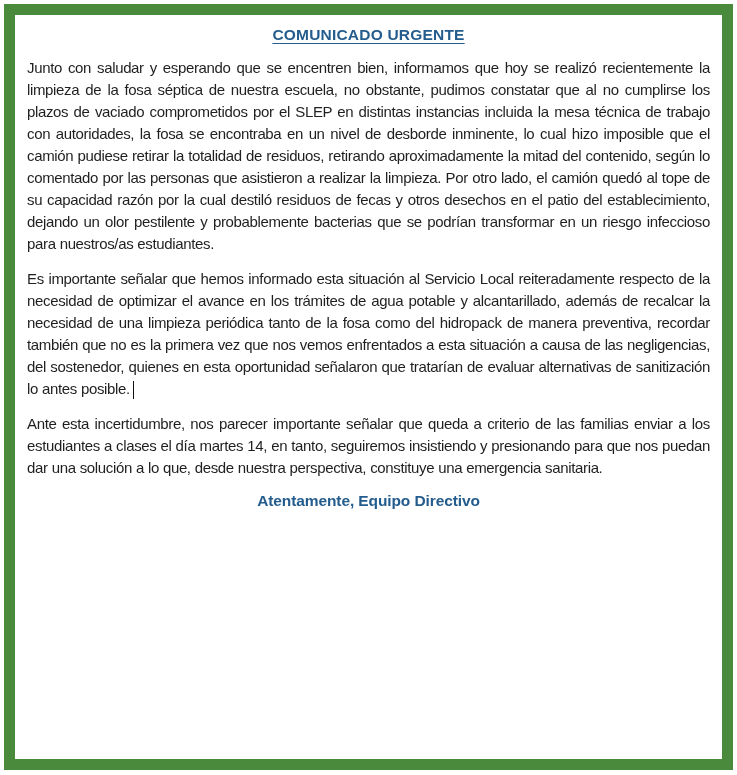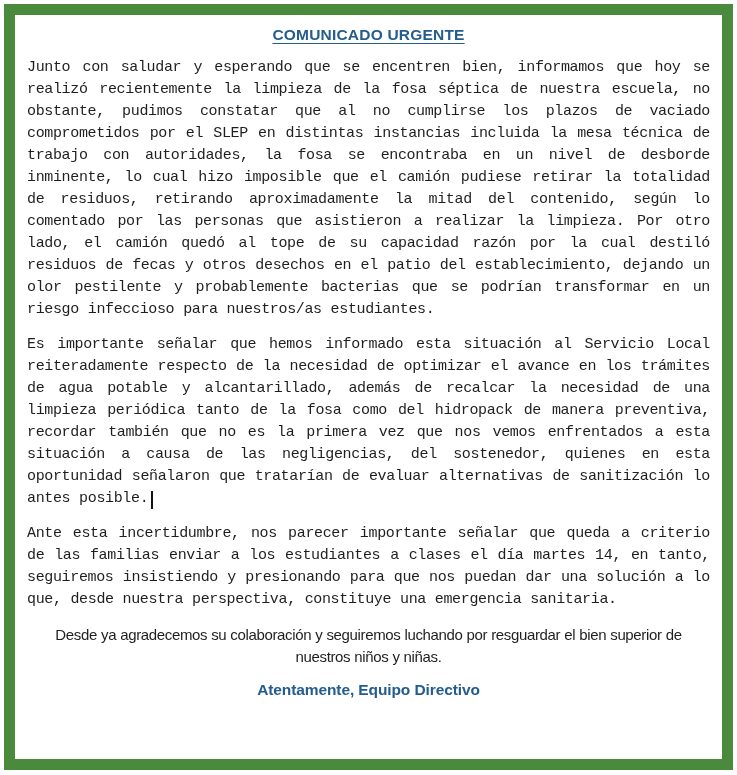--- a/index.html
+++ b/index.html
@@ -52,21 +52,21 @@
     line-height: 22px;
     letter-spacing: -0.35px;
   }
   .body {
     margin: 0 0 13px 0;
     font-size: 15px;
     line-height: 22px;
     letter-spacing: -0.35px;
     word-spacing: 0.2px;
   }
-  .just { text-align: justify; font-family: Liberation Mono, monospace; }
+  .just { text-align: justify; }
   .closing {
     text-align: center;
     max-width: 648px;
     margin-left: auto;
     margin-right: auto;
   }
   .signature {
     margin: 2px 0 0 0;
     text-align: center;
     font-size: 15.5px;
@@ -93,18 +93,17 @@
     <h1 class="title">COMUNICADO URGENTE</h1>
 
 
     <p class="body just">Junto con saludar y esperando que se encentren bien, informamos que hoy se realizó recientemente la limpieza de la fosa séptica de nuestra escuela, no obstante, pudimos constatar que al no cumplirse los plazos de vaciado comprometidos por el SLEP en distintas instancias incluida la mesa técnica de trabajo con autoridades, la fosa se encontraba en un nivel de desborde  inminente, lo cual hizo imposible que el camión pudiese retirar la totalidad de residuos, retirando aproximadamente la mitad del contenido, según lo comentado por las personas que asistieron a realizar la limpieza. Por otro lado, el camión quedó al tope de su capacidad razón por la cual destiló residuos de fecas y otros desechos en el patio del establecimiento, dejando un olor pestilente y probablemente bacterias que se podrían transformar en un riesgo infeccioso para nuestros/as estudiantes.</p>
 
     <p class="body just"><span>Es importante señalar que hemos informado esta situación al Servicio Local reiteradamente respecto de la necesidad de optimizar el avance en los trámites de agua potable y alcantarillado, además de recalcar la necesidad de una limpieza periódica tanto de la fosa como del hidropack de manera preventiva, recordar también que no es la primera vez que nos vemos enfrentados a esta situación a causa de las negligencias, del sostenedor,  quienes en esta oportunidad señalaron que tratarían de evaluar alternativas de sanitización lo antes posible.</span><span class="caret"></span></p>
 
     <p class="body just">Ante esta incertidumbre, nos parecer importante señalar que queda a criterio de las familias enviar a los estudiantes a clases el día martes 14, en tanto, seguiremos insistiendo y presionando para que nos puedan dar una solución a lo que, desde nuestra perspectiva, constituye una emergencia sanitaria.</p>
 
 
-    <p class="body closing">Desde ya agradecemos su colaboración y seguiremos luchando por resguardar el bien superior de nuestros niños y niñas.</p>
 
     <p class="signature">Atentamente, Equipo Directivo</p>
 
   </div>
 </div>
 
 </body></html>

